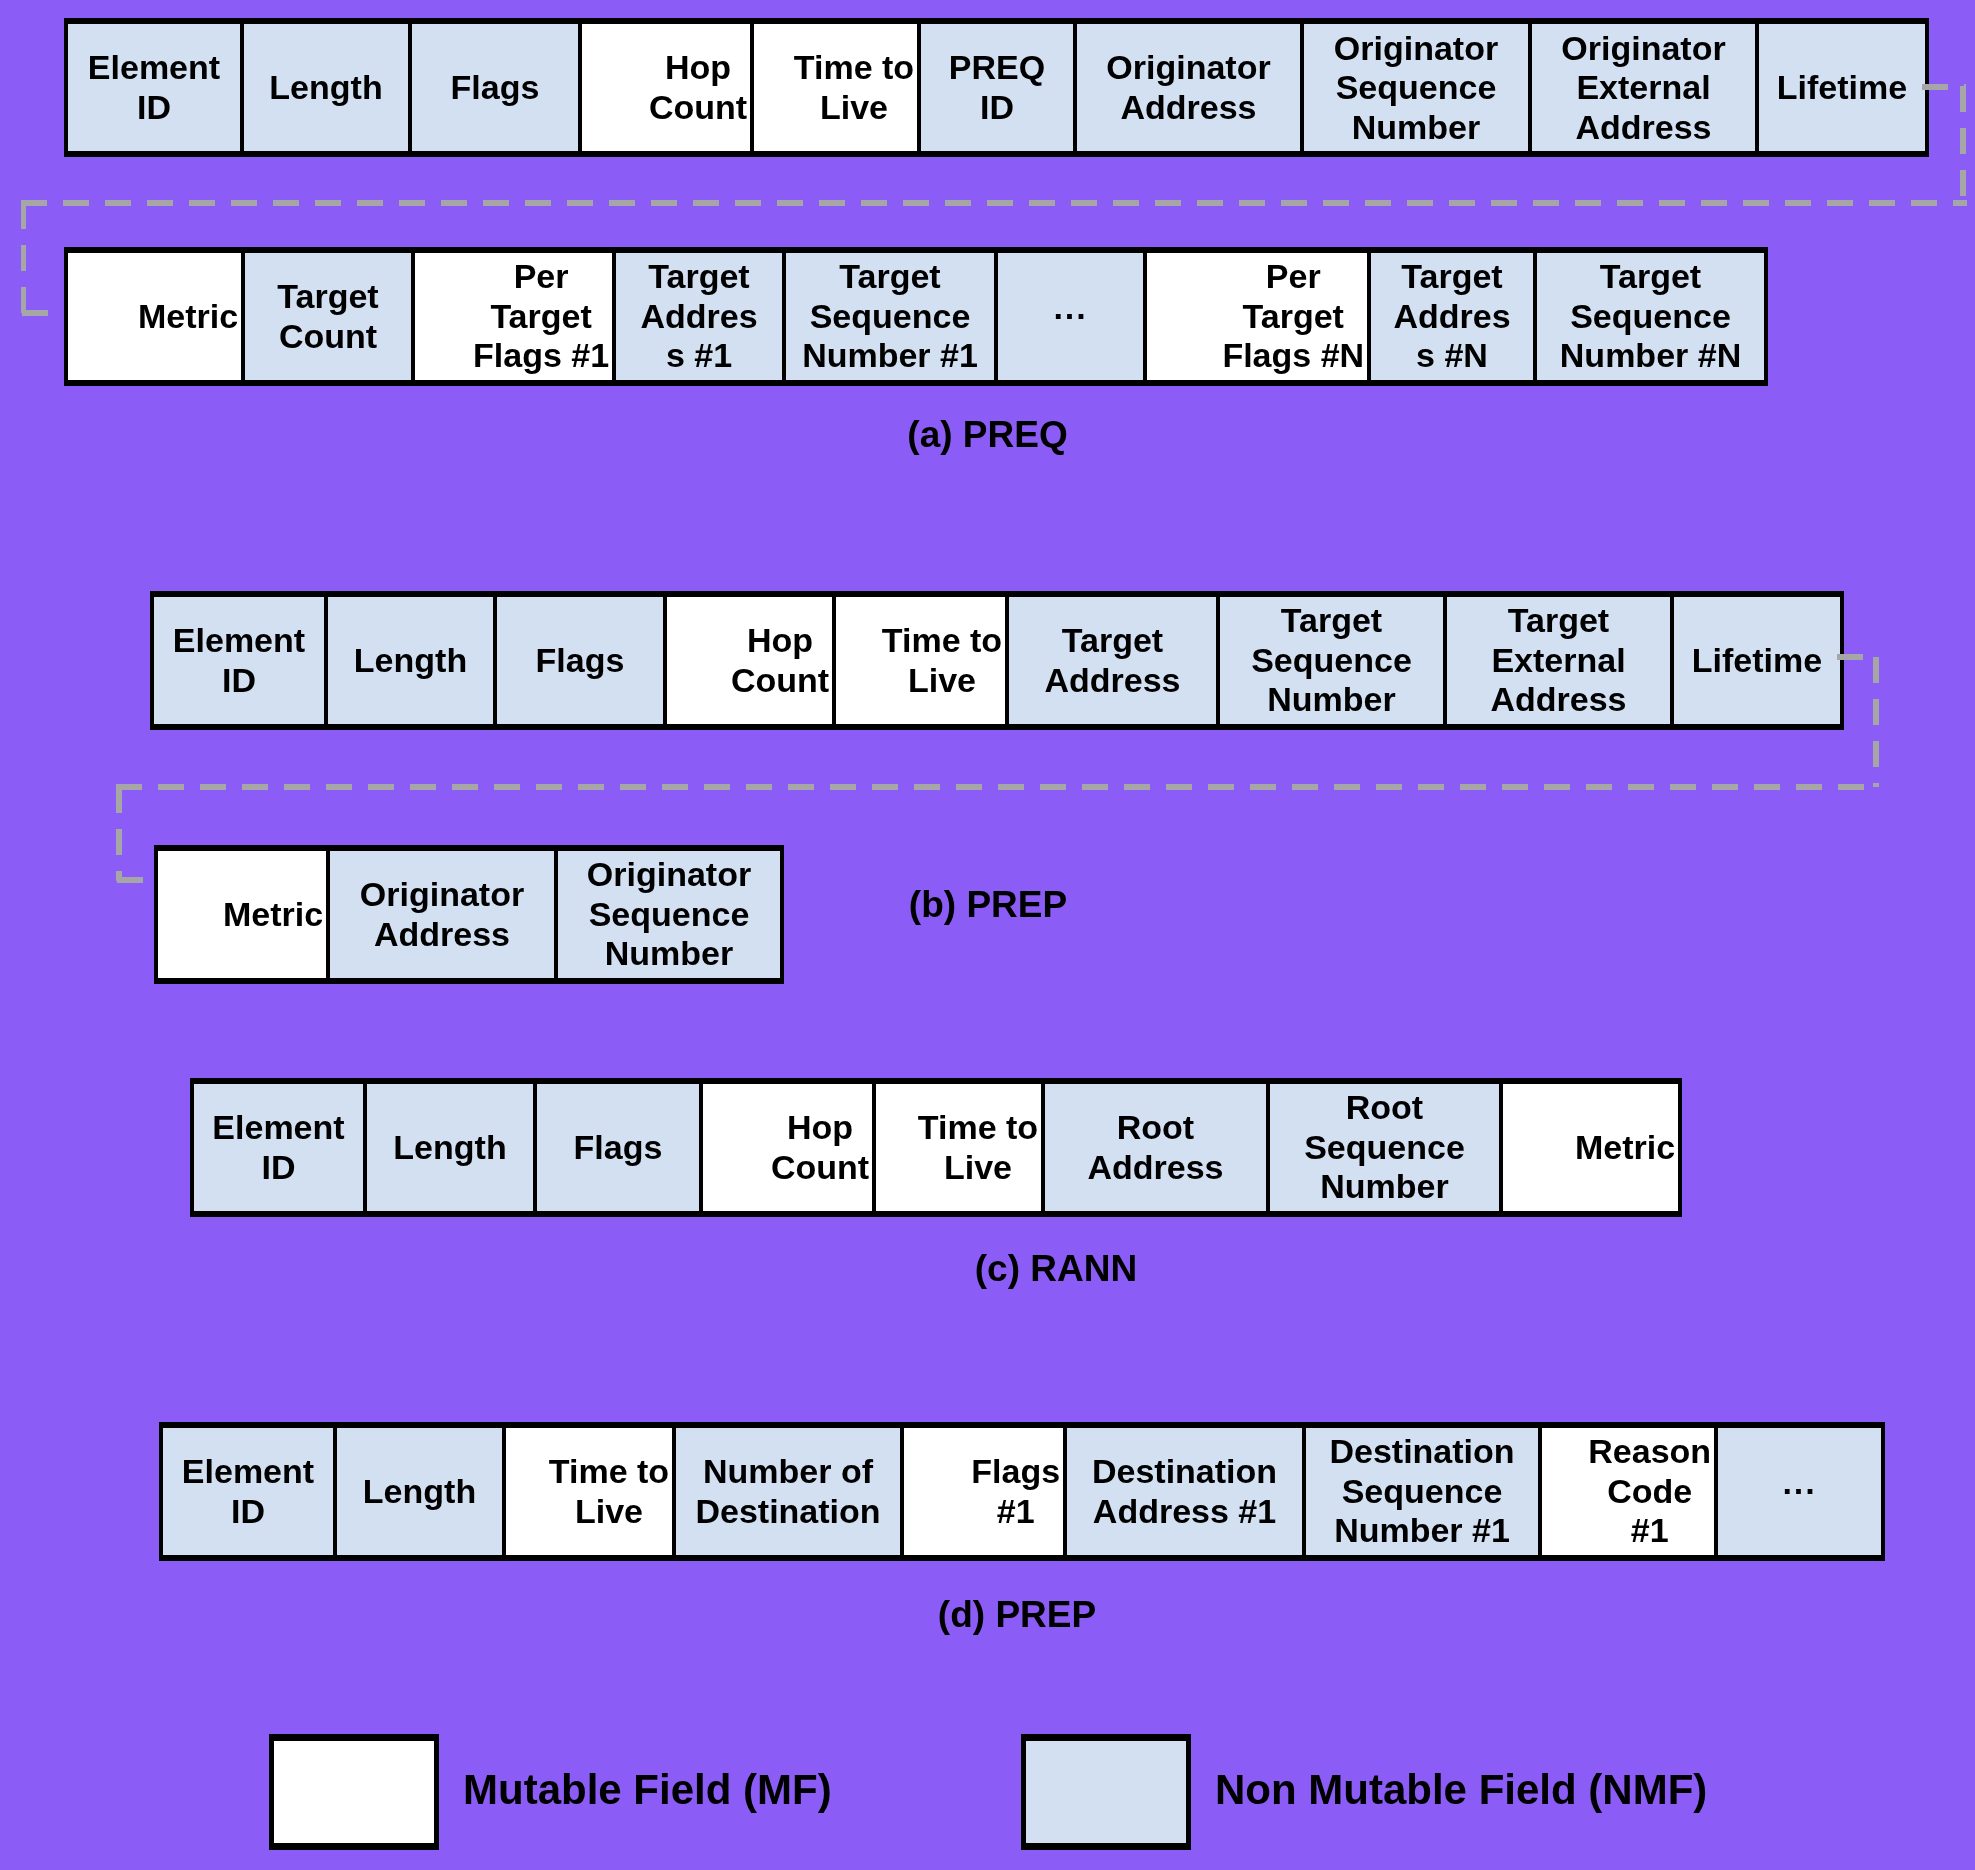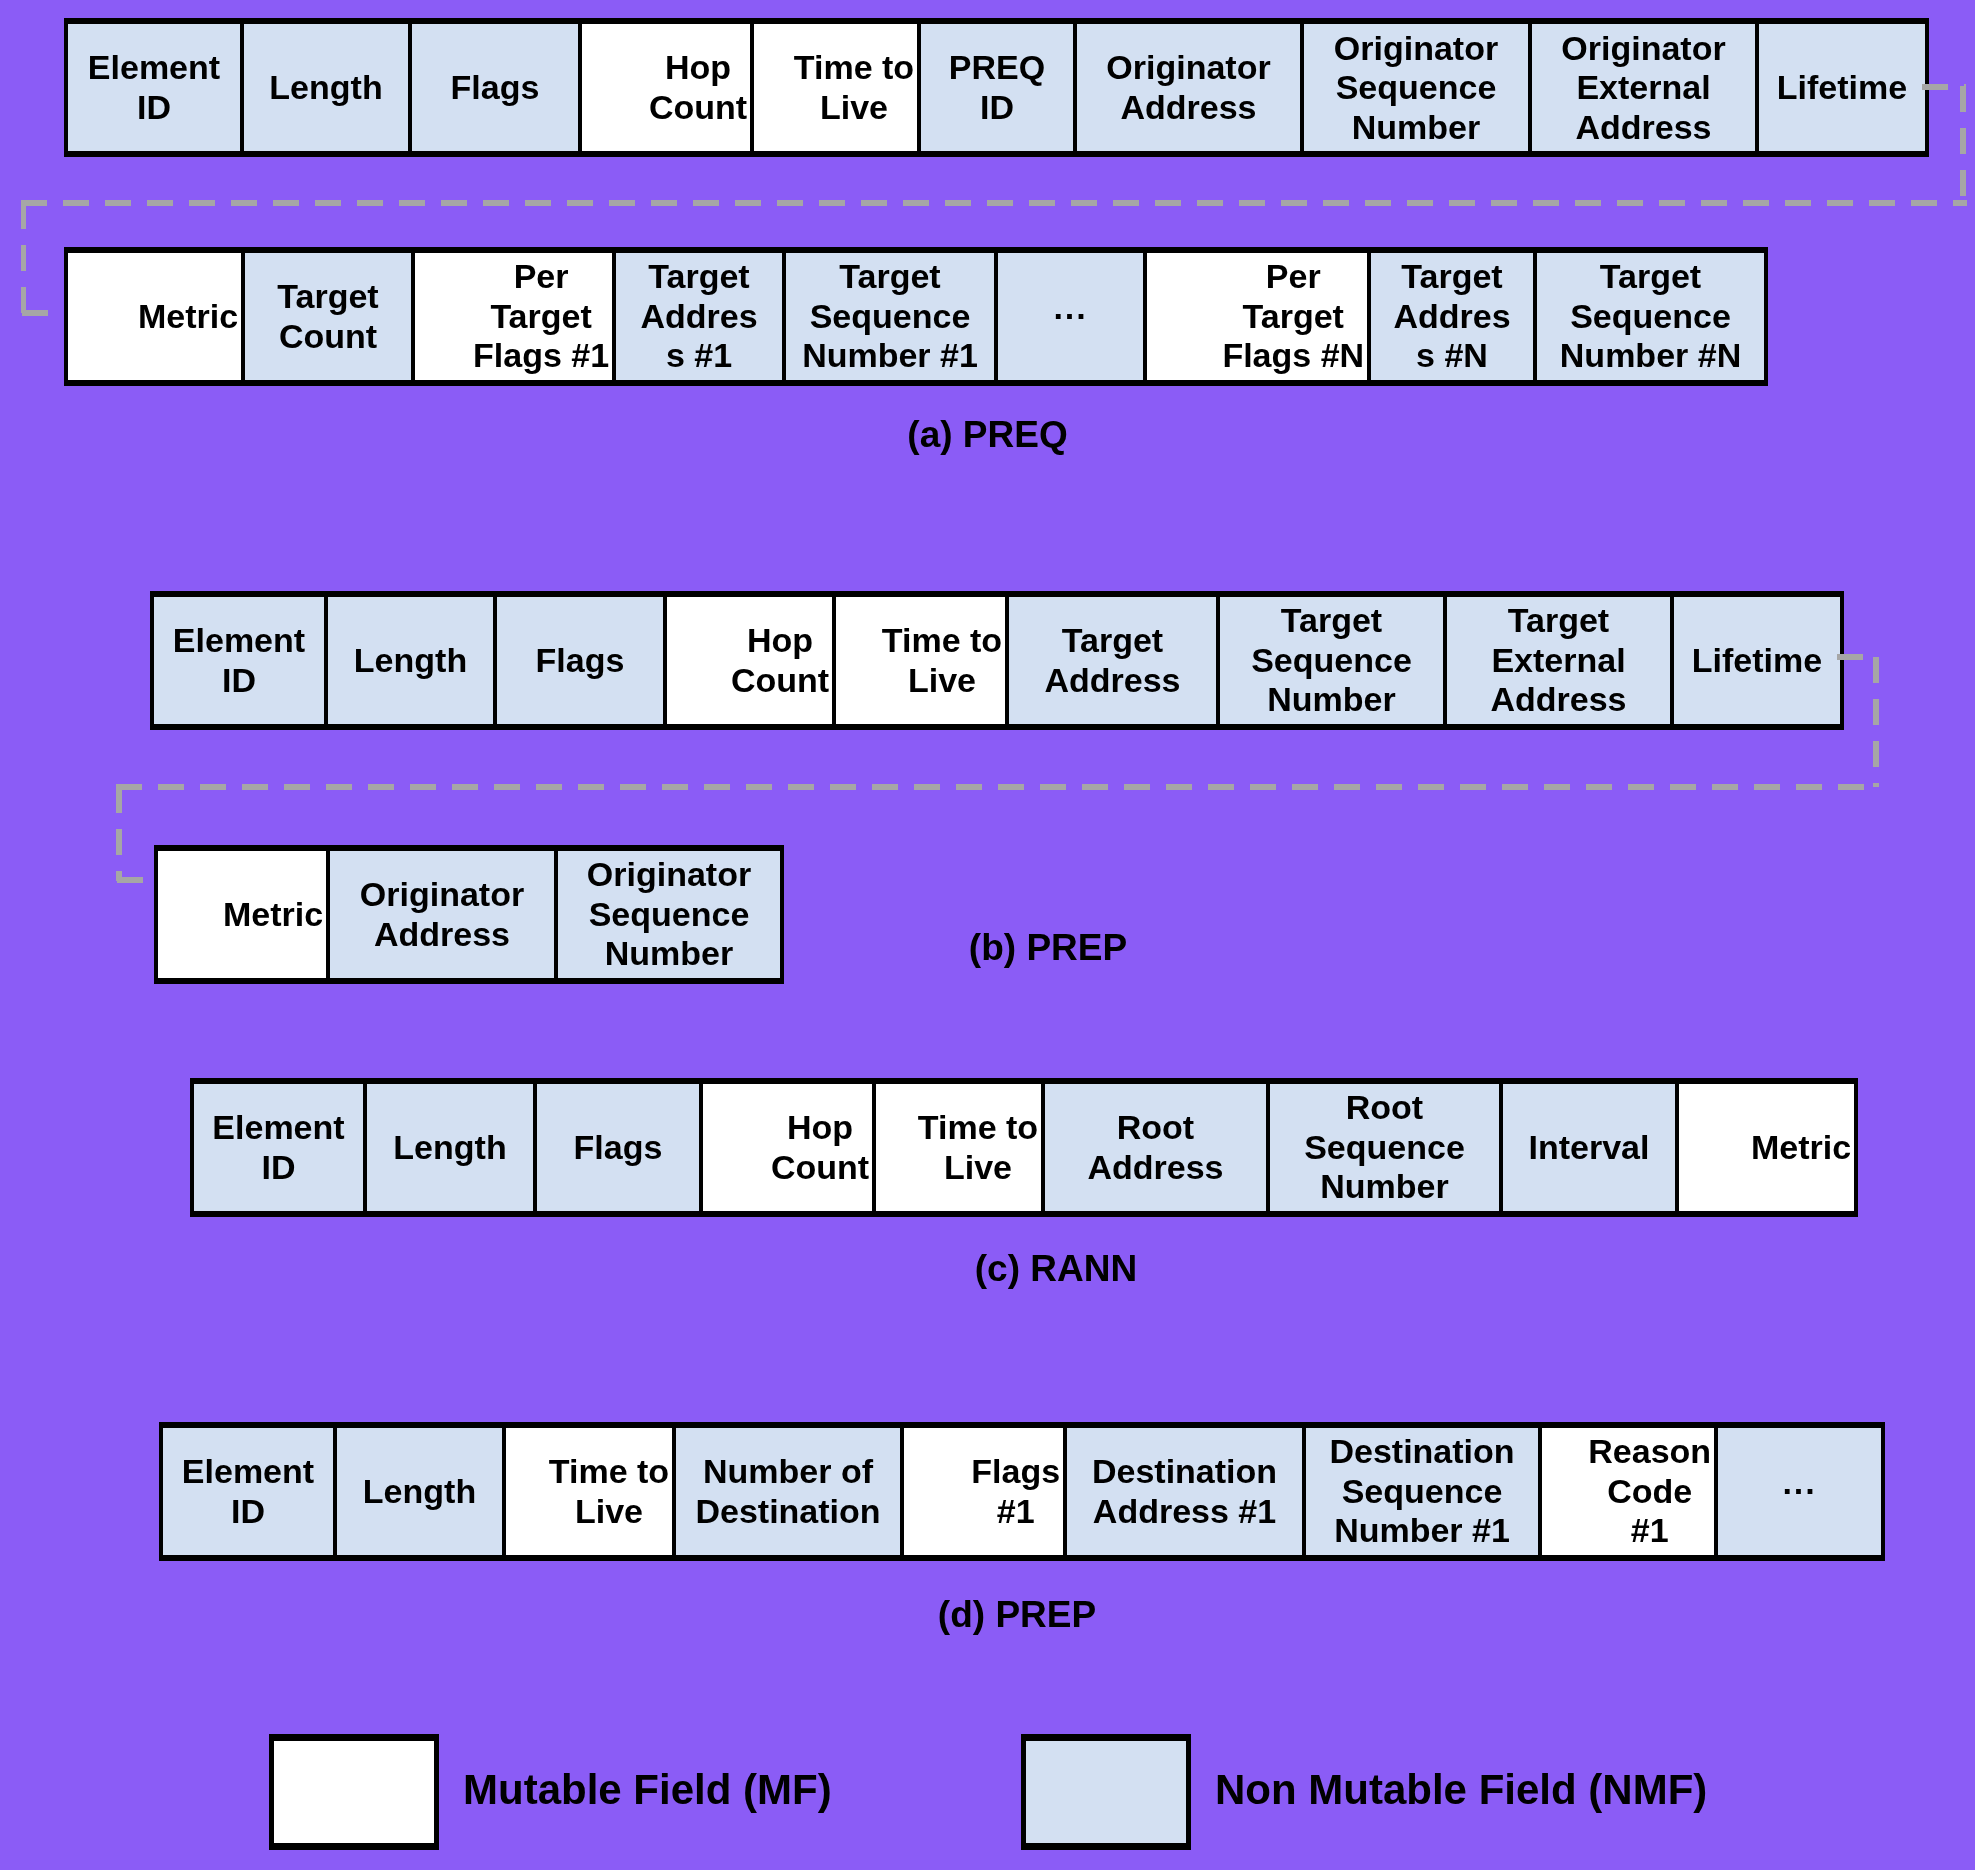--- a/index.html
+++ b/index.html
@@ -25,21 +25,21 @@
 
   #row-preq-1{left:64px;top:18.3px;}
   #row-preq-2{left:64px;top:247px;}
   #row-prep-1{left:150px;top:591px;}
   #row-prep-2{left:154px;top:845px;}
   #row-rann-1{left:190px;top:1078px;}
   #row-perr-1{left:159px;top:1422px;}
 
   .caption{position:absolute;font-weight:bold;font-size:37px;color:#000;text-align:center;}
   #cap-preq{left:0;width:1975px;top:414px;}
-  #cap-prep{left:792px;width:512px;top:884px;margin-top:43px;}
+  #cap-prep{left:732px;width:512px;top:884px;}
   #cap-rann{left:800px;width:512px;top:1248px;}
   #cap-perr{left:761px;width:512px;top:1594px;}
 
   .dash-h{position:absolute;height:5.9px;background:repeating-linear-gradient(90deg,var(--dash) 0 25.6px,transparent 25.6px 42px);}
   .dash-v{position:absolute;width:5.9px;background:repeating-linear-gradient(180deg,var(--dash) 0 25.6px,transparent 25.6px 42px);}
 
   
   #preq-c1{left:1922px;top:84px;width:44px;}
   #preq-c2{left:1960px;top:86px;height:117px;}
   #preq-c3{left:20.5px;top:200px;width:1946px;}
@@ -167,21 +167,20 @@
       <div class="cell nmf" style="width: 166px;"><span>Flags</span></div>
       <div class="cell mf" style="width: 173px;"><span>Hop
 Count</span></div>
       <div class="cell mf" style="width: 169px;"><span>Time to
 Live</span></div>
       <div class="cell nmf" style="width: 225px;"><span>Root
 Address</span></div>
       <div class="cell nmf" style="width: 233px;"><span>Root
 Sequence
 Number</span></div>
-      <div class="cell nmf" style="width: 176px;"><span>Interval</span></div>
       <div class="cell mf" style="width: 179px;"><span>Metric</span></div>
     </div>
 
   <div class="caption" id="cap-rann">(c) RANN</div>
 
   <div class="frame-row" id="row-perr-1">
       <div class="cell nmf" style="width: 170px;"><span>Element
 ID</span></div>
       <div class="cell nmf" style="width: 169px;"><span>Length</span></div>
       <div class="cell mf" style="width: 170px;"><span>Time to

